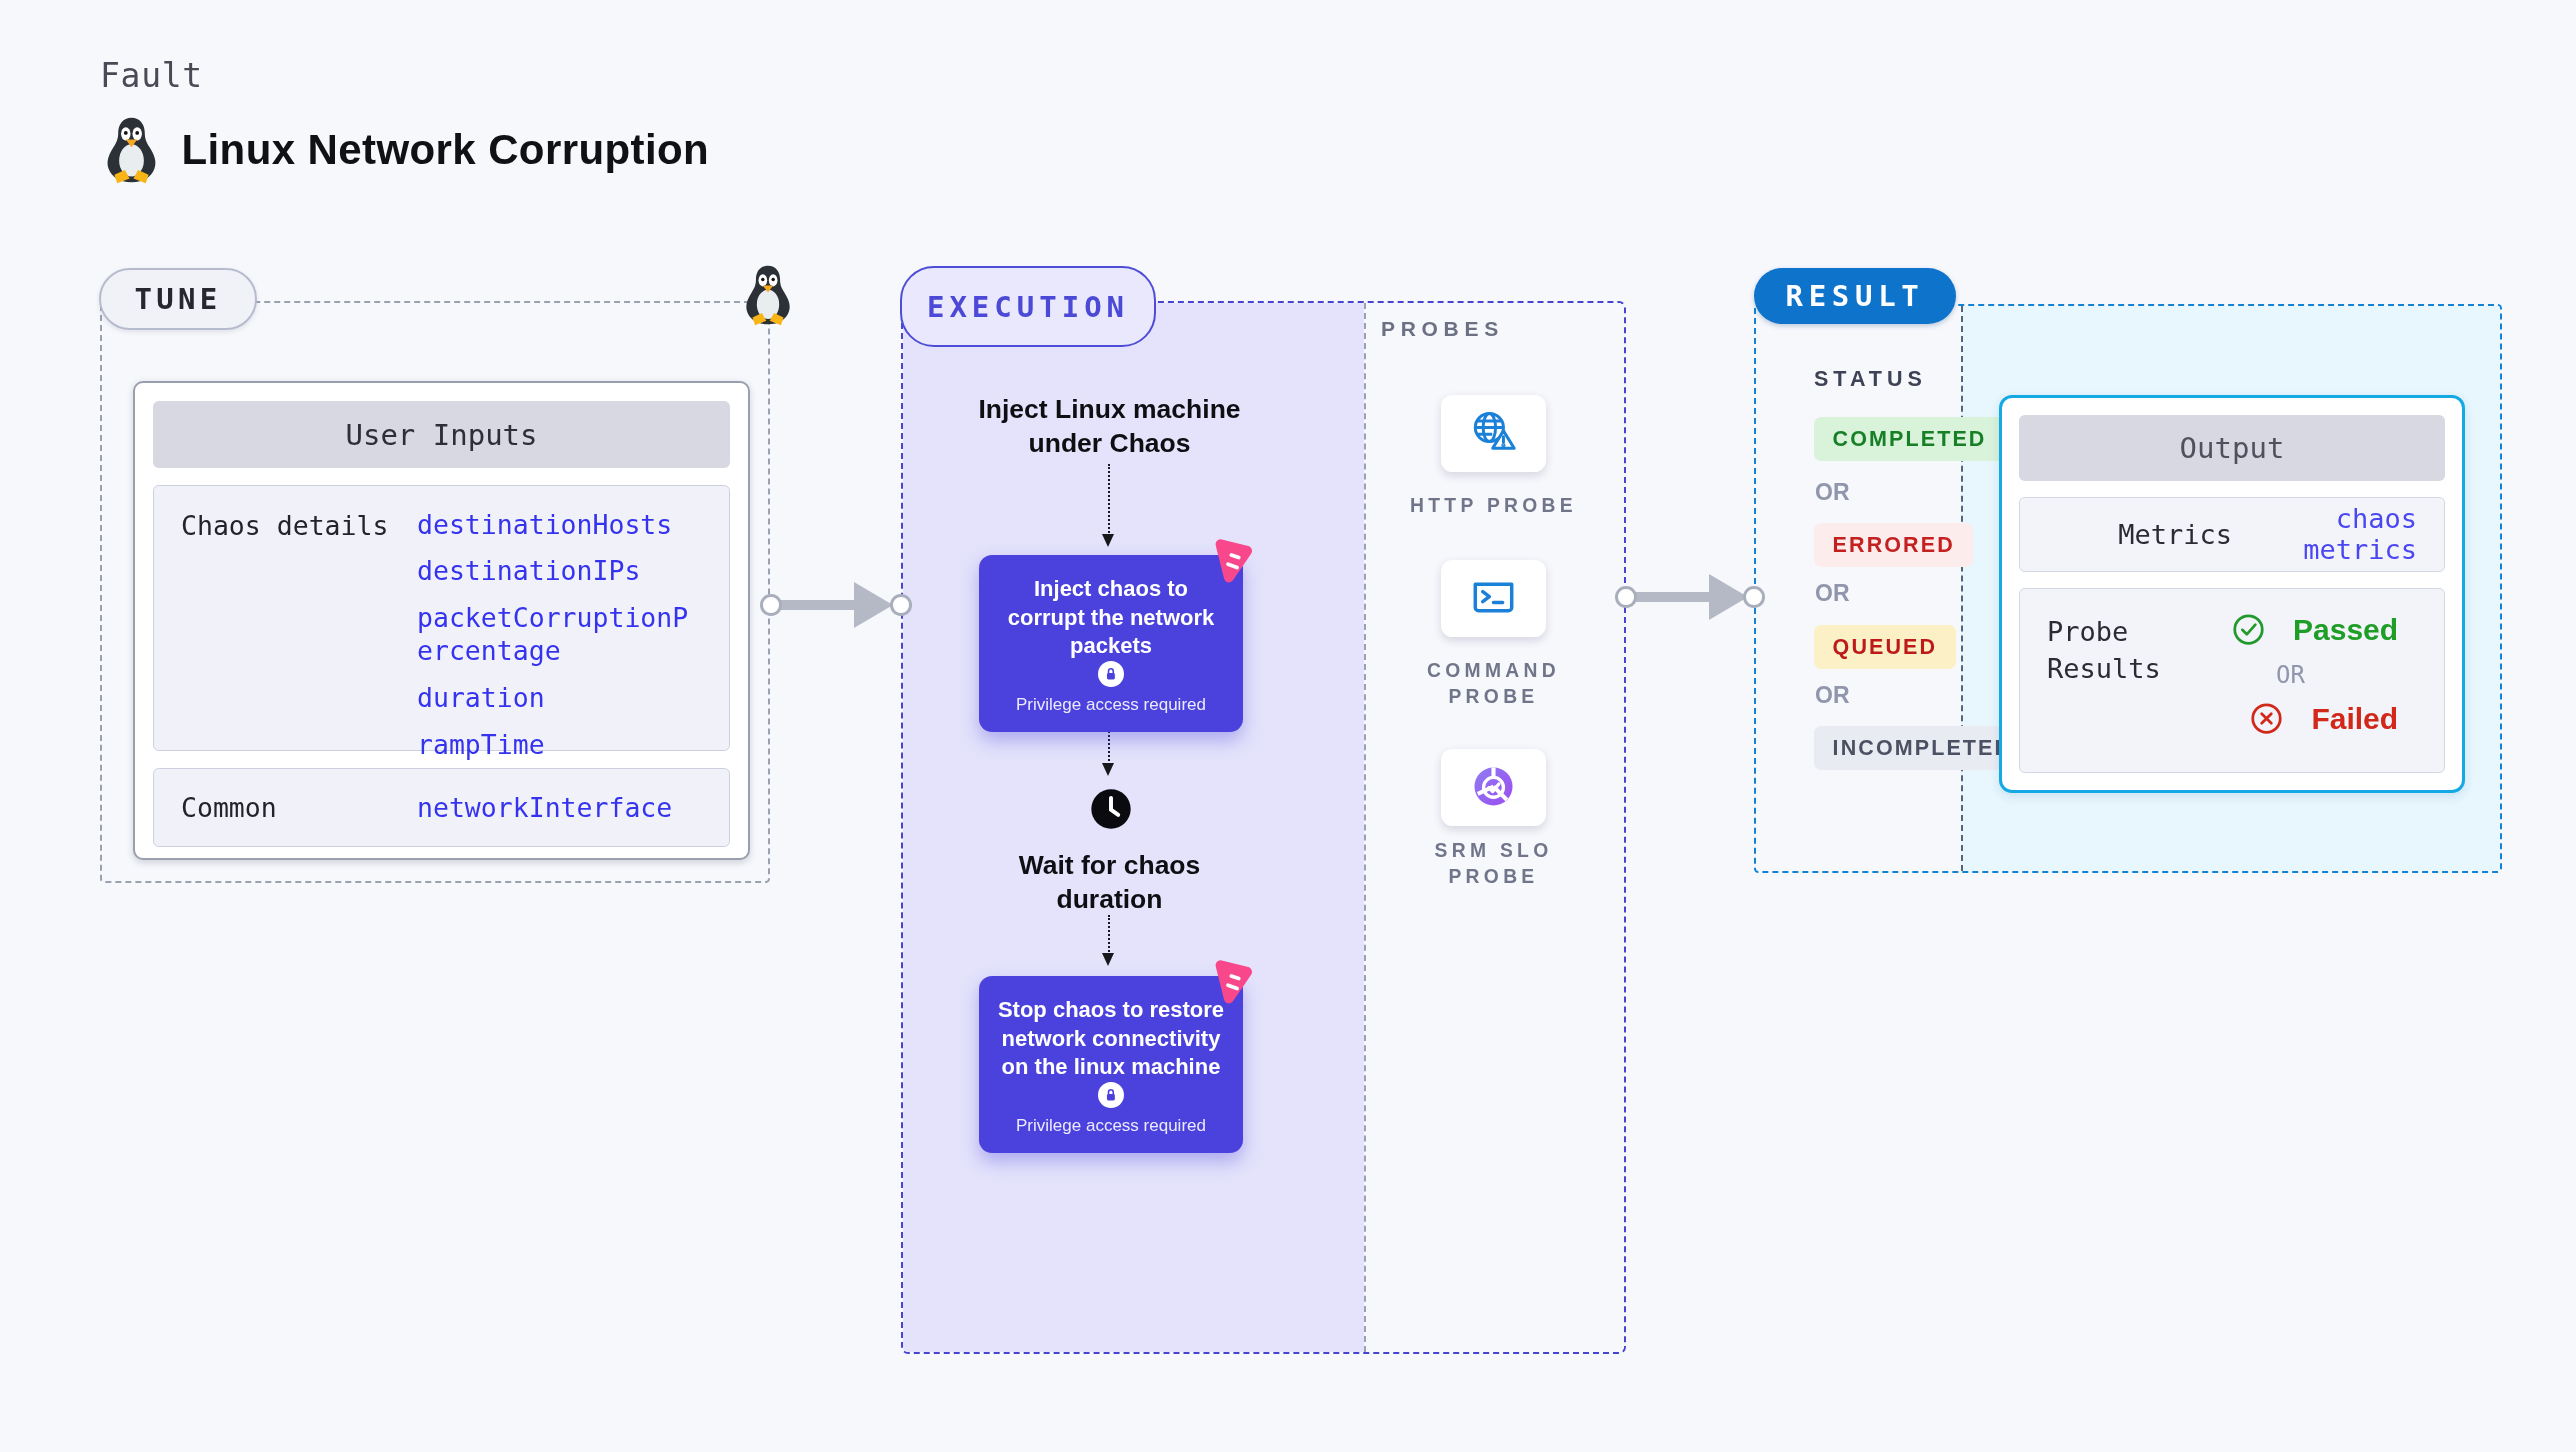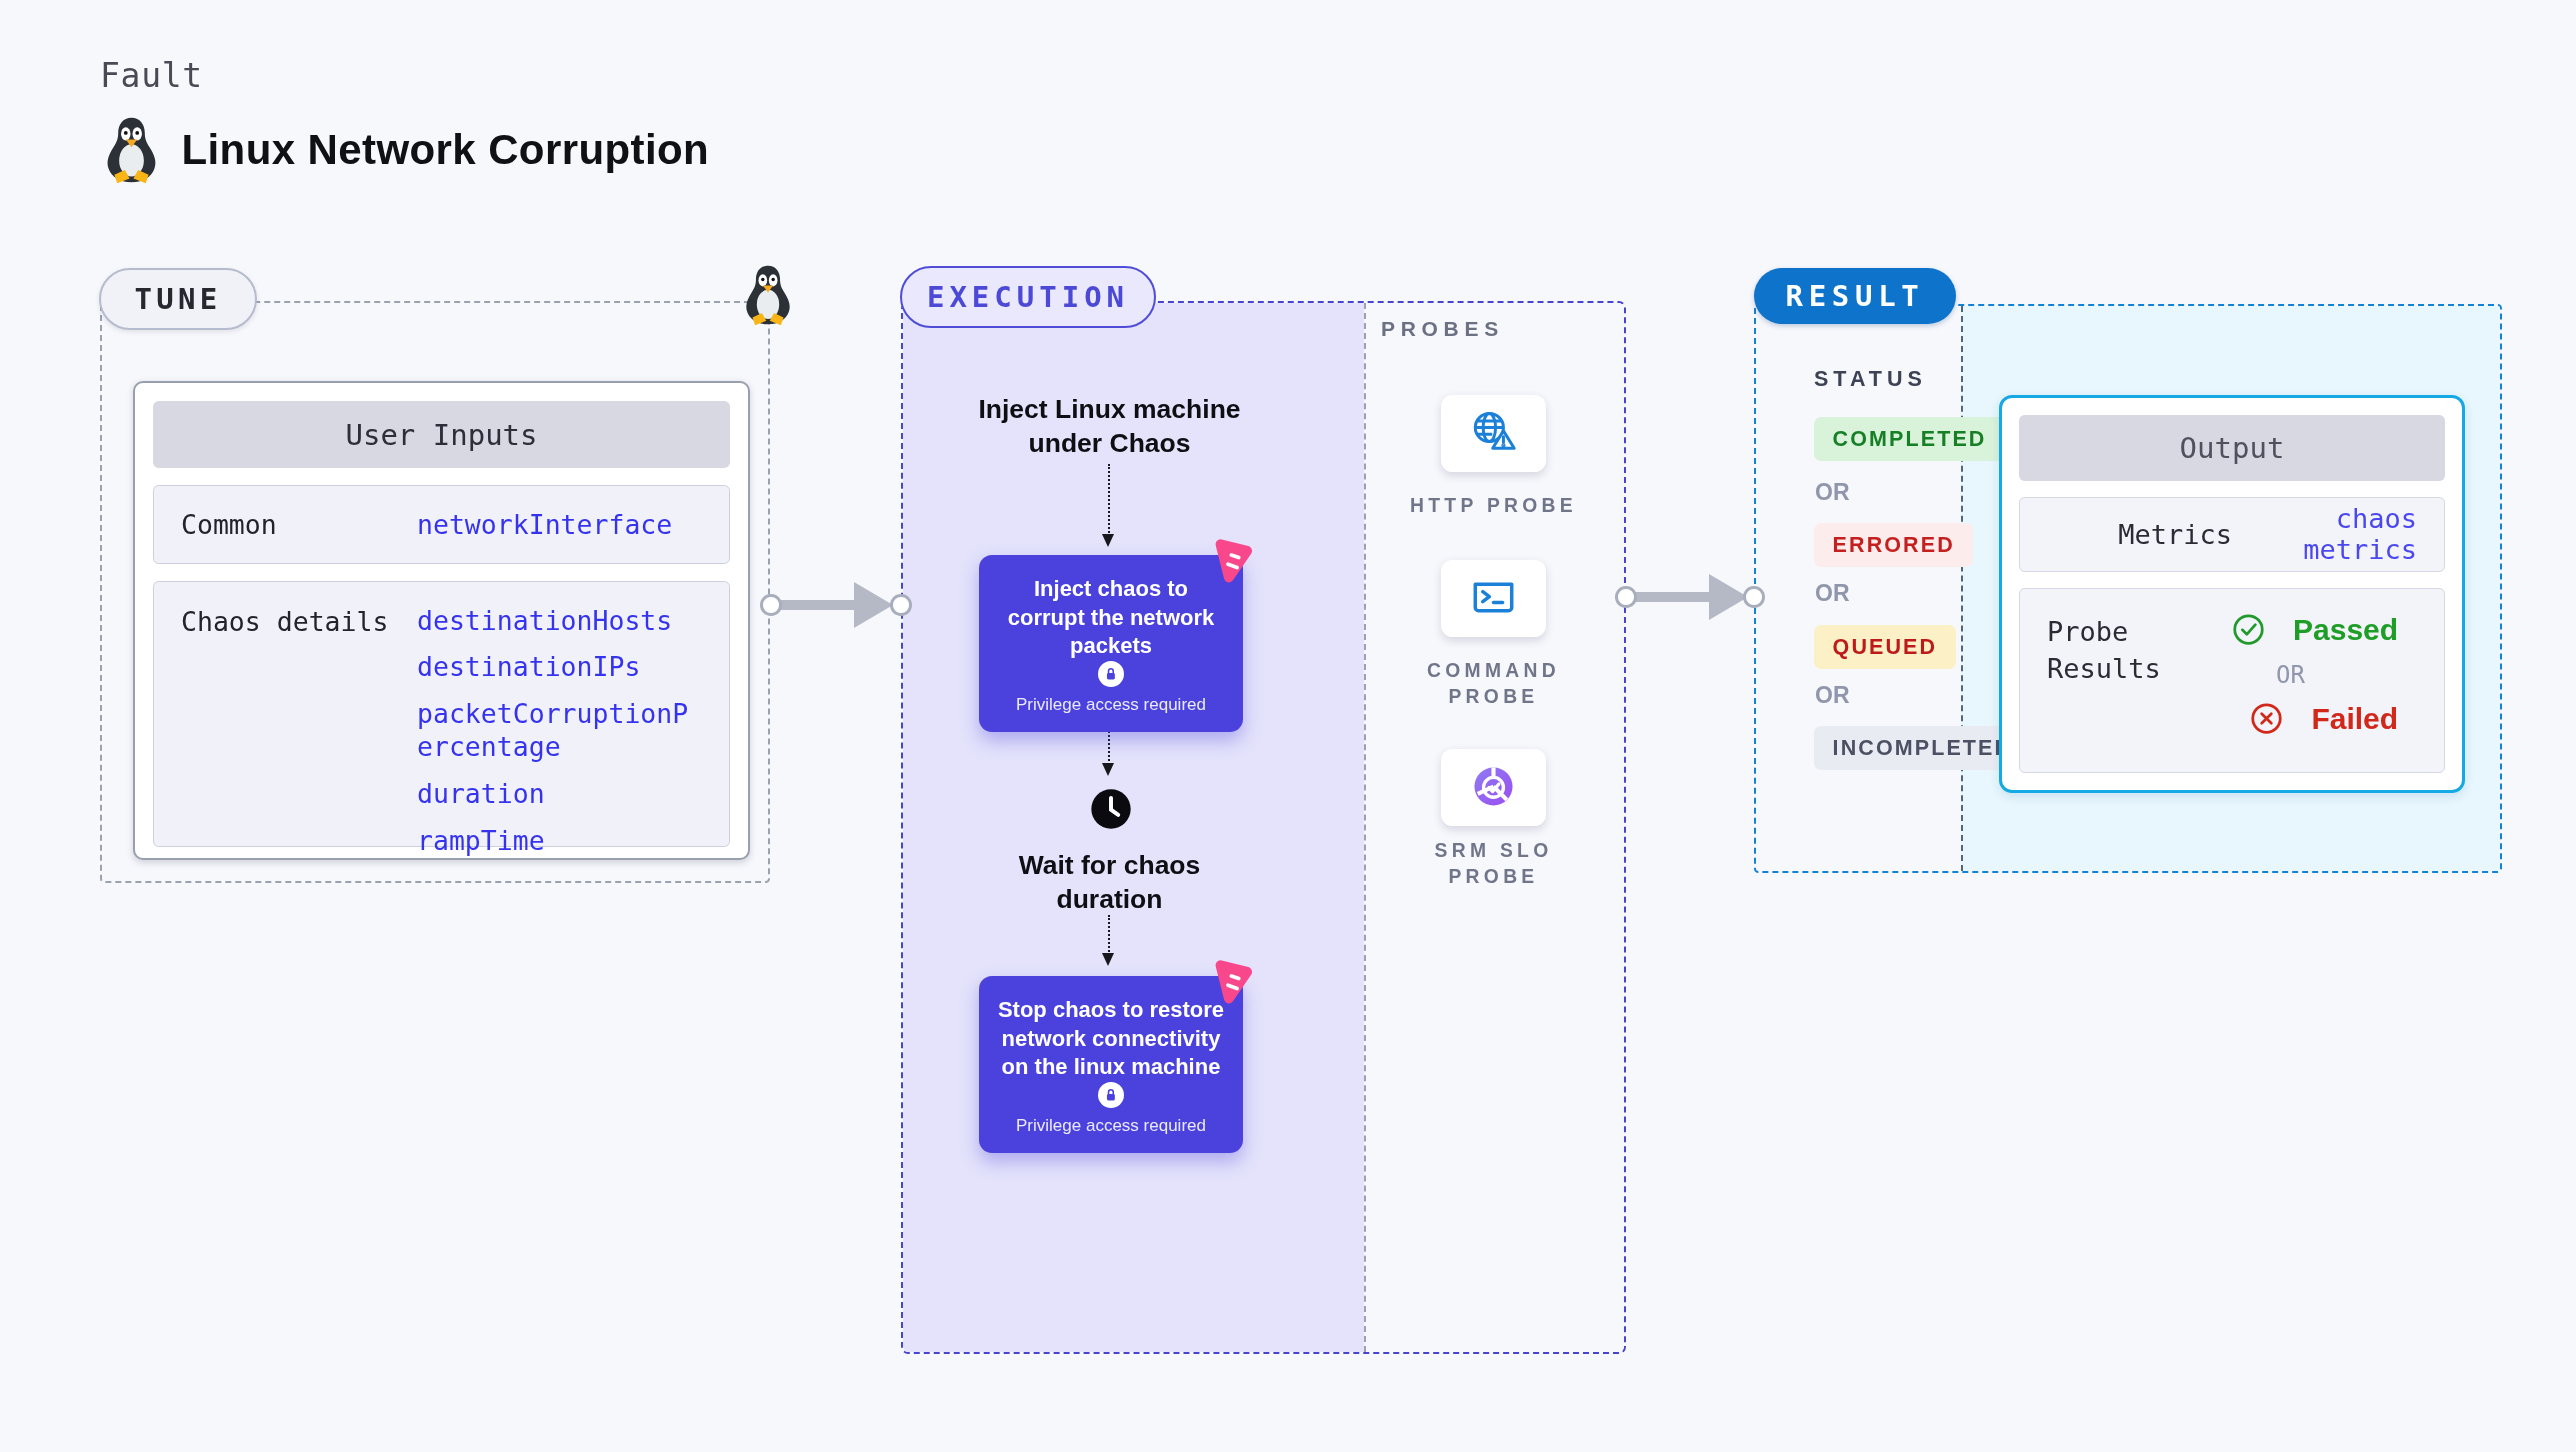--- a/index.html
+++ b/index.html
@@ -17,21 +17,21 @@
   .title-row{position:absolute;left:103px;top:115px;display:flex;align-items:center;gap:21.5px;}
   .title-row .penguin{width:57px;height:70px;}
   .page-title{font-size:42px;font-weight:bold;color:#101114;letter-spacing:0.4px;}
 
   
   .pill{position:absolute;display:flex;align-items:center;justify-content:center;
     border-radius:34px;font-family:"DejaVu Sans Mono",monospace;font-weight:bold;z-index:6;}
   .pill-tune{left:99px;top:268px;width:158px;height:62px;background:#f1f2f8;
     border:2.1px solid #b6bccd;color:#27272f;font-size:29px;letter-spacing:4.3px;
     box-shadow:0 2.1px 5.7px rgba(30,30,60,.10);}
-  .pill-exec{left:900px;top:266px;width:256px;height:62px;background:#e9e8fc;
+  .pill-exec{left:900px;top:266px;width:256px;height:81px;background:#e9e8fc;
     border:2.9px solid #4f4dd8;color:#4b49d6;font-size:29px;letter-spacing:5px;}
   .pill-result{left:1754px;top:268px;width:202px;height:56px;background:#0d73cb;
     color:#ffffff;font-size:29px;letter-spacing:5.7px;box-shadow:0 2.1px 5.7px rgba(10,60,120,.25);}
 
   
   .tune-box{position:absolute;left:100px;top:301px;width:670px;height:582px;
     border:2.1px dashed #9aa1af;border-radius:4.3px;}
   .tune-penguin{position:absolute;left:742px;top:264px;width:52px;height:62px;z-index:7;}
 
   .ui-card{position:absolute;left:133px;top:381px;width:617px;height:479px;background:#ffffff;
@@ -163,33 +163,33 @@
     <circle cx="24" cy="18" r="2" fill="#111"></circle>
       <circle cx="36" cy="18" r="2" fill="#111"></circle>
     <path d="M24 25h12l-6 8z" fill="#f7a922"></path>
     <path d="M12 62l11-5 5 9-13 5z" fill="#f9b415"></path>
       <path d="M48 62l-11-5-5 9 13 5z" fill="#f9b415"></path>
   </svg>
 </span>
 
 <div class="ui-card">
   <div class="ui-header">User Inputs</div>
-  <div class="ui-row ui-row-common">
-    <div class="ui-label">Common</div>
-    <div class="ui-value">networkInterface</div>
-  </div>
   <div class="ui-row ui-row-chaos">
     <div class="ui-label" style="padding-top:2.9px;">Chaos details</div>
     <div class="ui-values">
       <span class="val">destinationHosts</span>
       <span class="val">destinationIPs</span>
       <span class="val">packetCorruptionPercentage</span>
       <span class="val">duration</span>
       <span class="val">rampTime</span>
     </div>
+  </div>
+  <div class="ui-row ui-row-common">
+    <div class="ui-label">Common</div>
+    <div class="ui-value">networkInterface</div>
   </div>
 </div>
 
 <div class="h-arrow" style="left:781px;top:600px;width:75px;"></div>
 <div class="node-dot" style="left:760px;top:594px;"></div>
 <div class="node-dot" style="left:890px;top:594px;"></div>
 
 <div class="exec-box">
   <div class="exec-left"></div>
   <div class="exec-right"></div>

